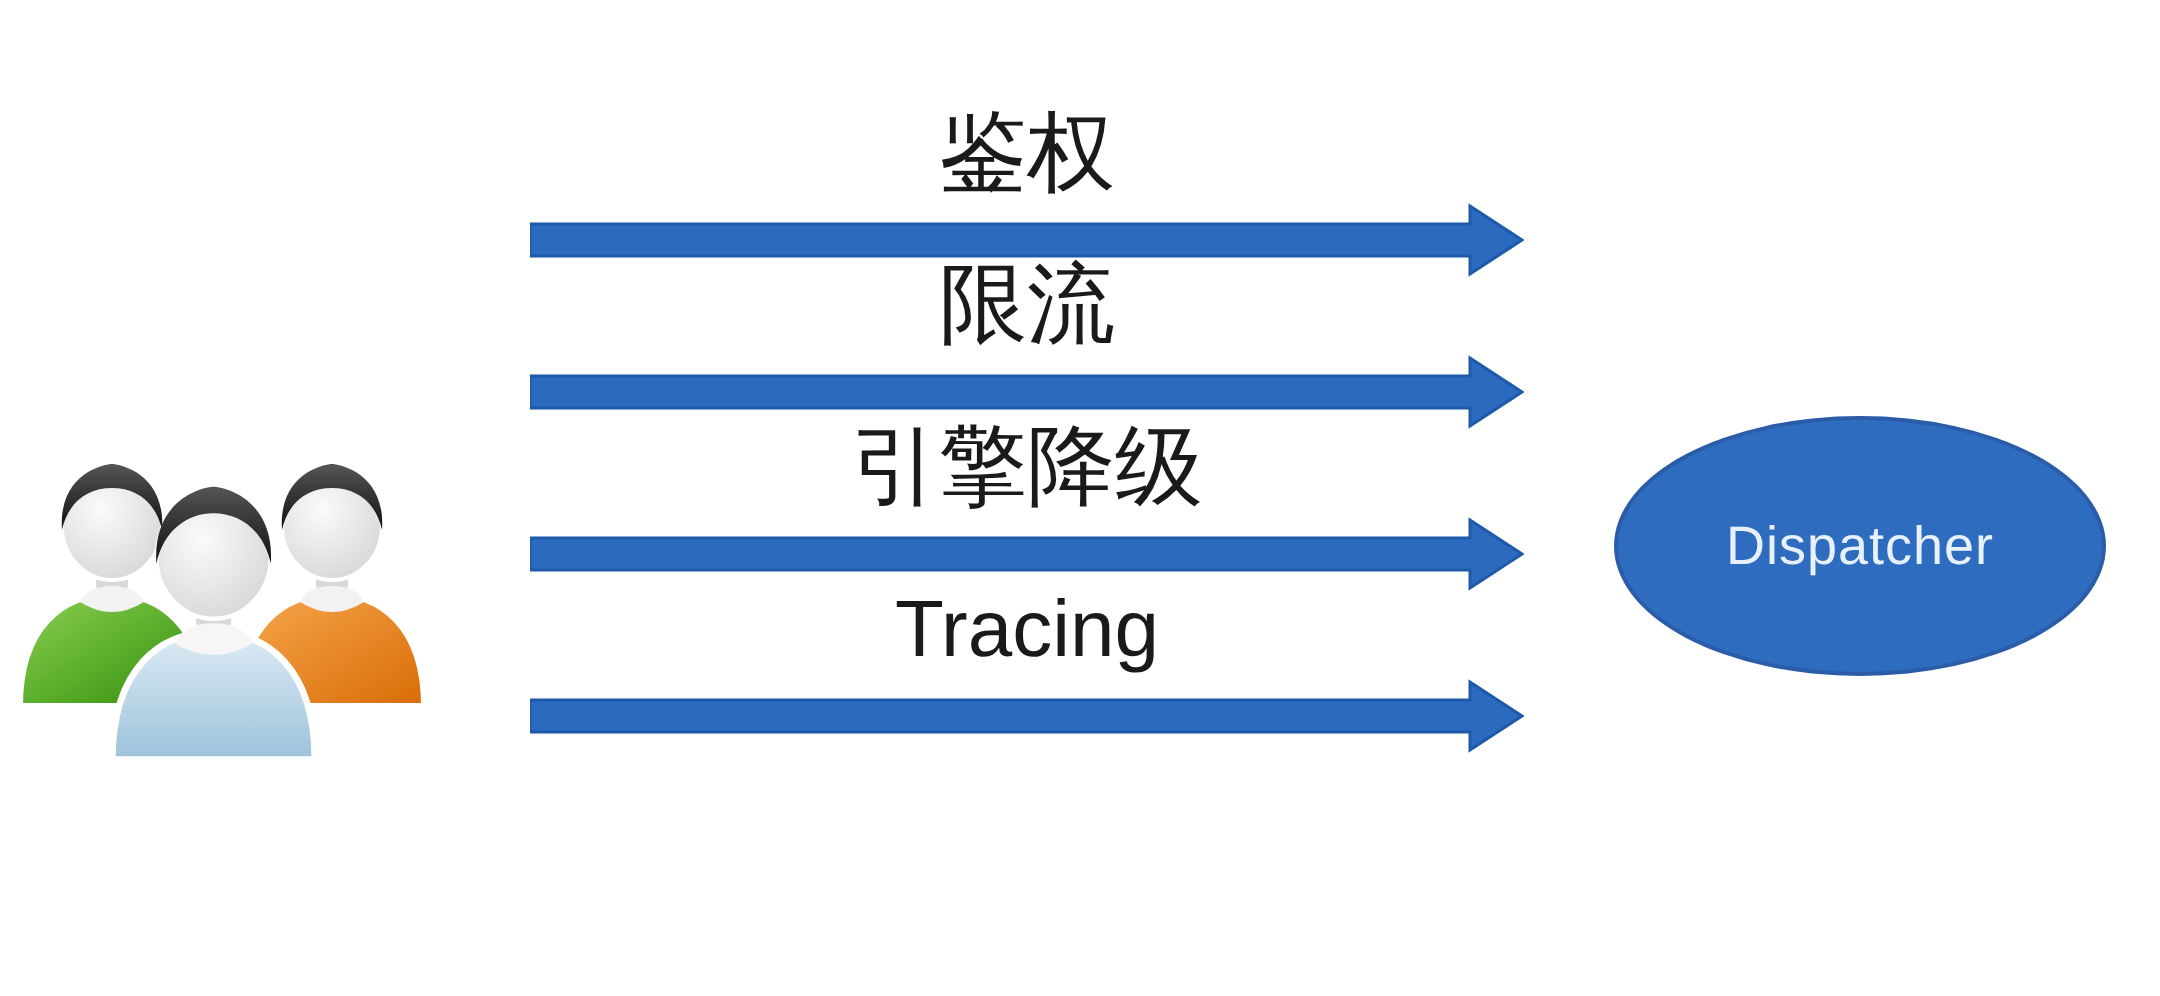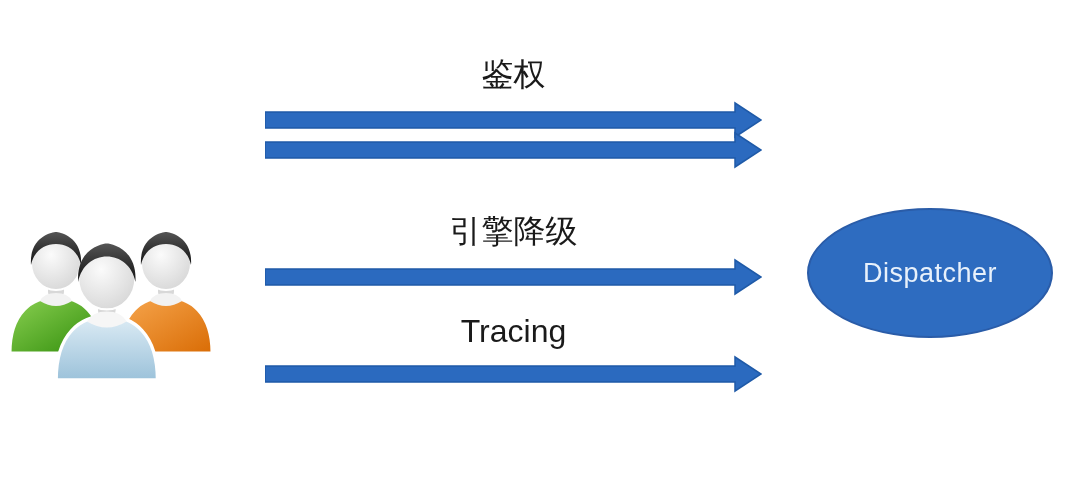--- a/index.html
+++ b/index.html
@@ -25,28 +25,27 @@
   }
   .flow-row{position:absolute;left:0;width:497px;}
   .flow-row:nth-of-type(1){top:54px;}
   .flow-row:nth-of-type(2){top:130px;}
   .flow-row:nth-of-type(3){top:211px;}
   .flow-row:nth-of-type(4){top:292px;}
   .flow-row:nth-of-type(5){top:353px;}
   .flow-label{
     height:46px;line-height:46px;text-align:center;
     color:var(--label-text,#1a1a1a);
-    font-size:32px;
-    font-family:Liberation Mono, monospace;
+    font-size:44px;
+    font-family:Liberation Serif, serif;
     white-space:nowrap;
   }
   .flow-row.latin .flow-label{
     font-family:"Liberation Sans","DejaVu Sans",sans-serif;
-    font-size:32px;
-    margin-top:16px;
+    font-size:40px;
   }
   .arrow{display:block;width:497px;height:40px;}
   .arrow polygon{
     fill:var(--arrow-fill,#2b6abf);
     stroke:var(--arrow-border,#1f5aa8);
     stroke-width:1.5;
     stroke-linejoin:miter;
   }
 
   
@@ -123,20 +122,21 @@
 
   <div class="flows" id="flows">
     <div class="flow-row">
       <div class="flow-label">鉴权</div>
       <svg class="arrow" viewBox="0 0 497 40" preserveAspectRatio="none">
         <polygon points="0,12 470,12 470,3 496,20 470,37 470,28 0,28"></polygon>
       </svg>
     </div>
 
     <div class="flow-row">
+      <div class="flow-label">限流</div>
       <svg class="arrow" viewBox="0 0 497 40" preserveAspectRatio="none">
         <polygon points="0,12 470,12 470,3 496,20 470,37 470,28 0,28"></polygon>
       </svg>
     </div>
 
 
     <div class="flow-row">
       <div class="flow-label">引擎降级</div>
       <svg class="arrow" viewBox="0 0 497 40" preserveAspectRatio="none">
         <polygon points="0,12 470,12 470,3 496,20 470,37 470,28 0,28"></polygon>

